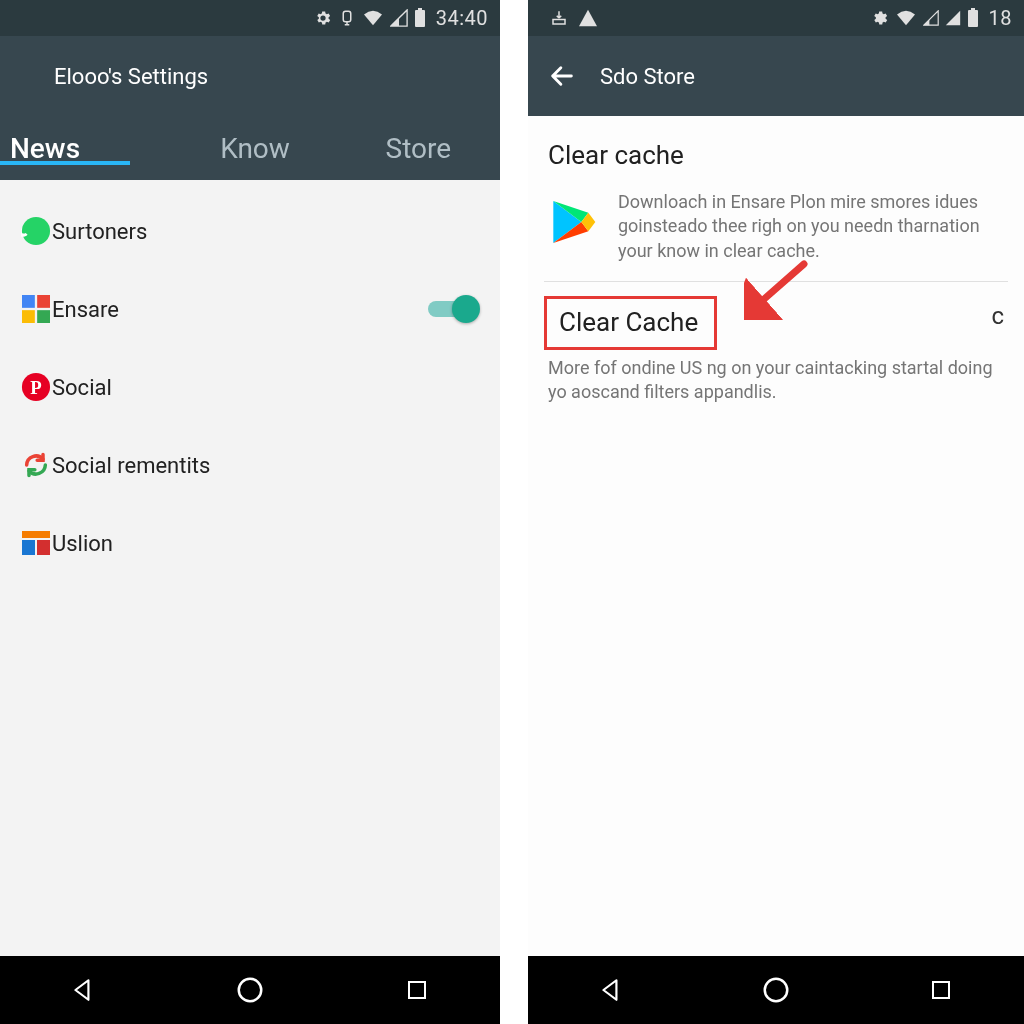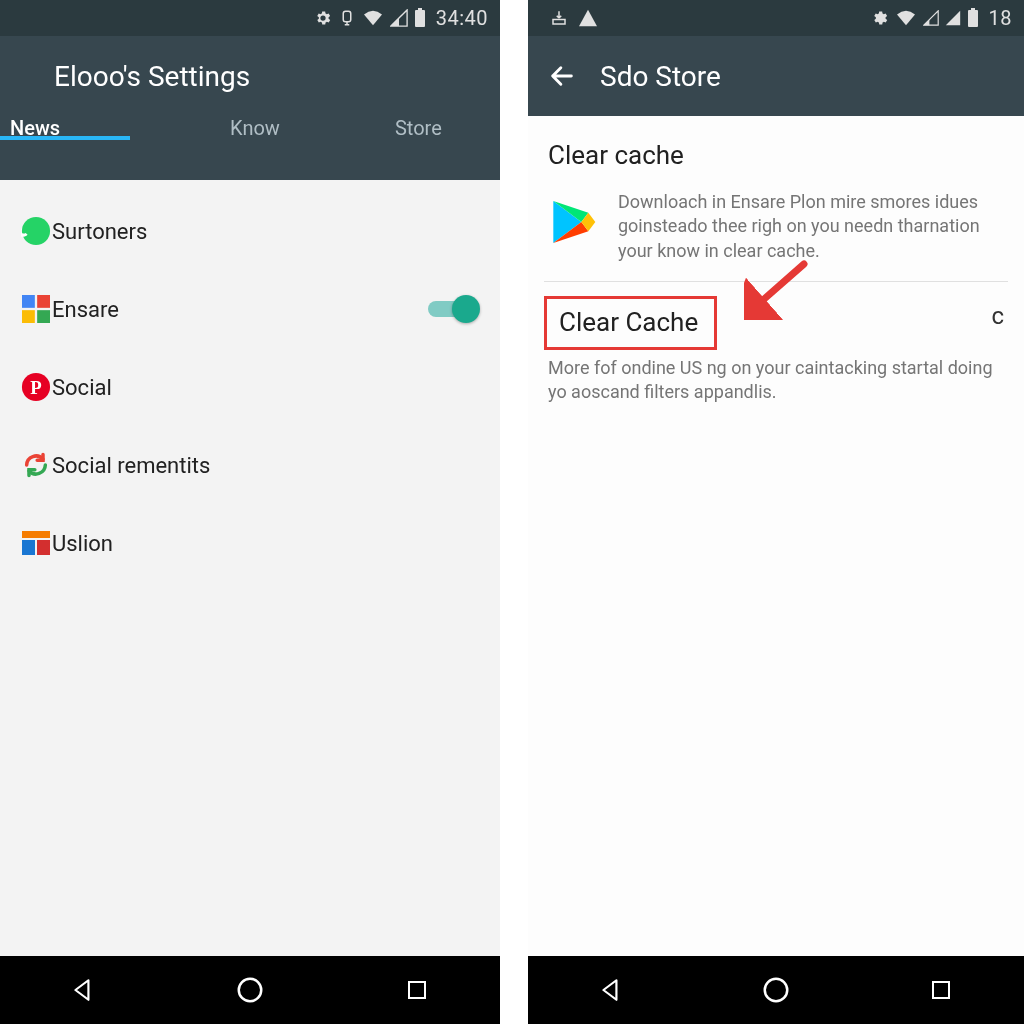--- a/index.html
+++ b/index.html
@@ -46,33 +46,33 @@
 
   
   .app-bar {
     height: 80px;
     background: #37474f;
     color: #fff;
     display: flex;
     align-items: center;
     padding: 0 20px;
     gap: 24px;
-    font-size: 28px;
+    font-size: 22px;
   }
   .app-bar-title { font-weight: 400; }
   .back-arrow { width:28px; height:28px; display:flex; align-items:center; justify-content:center; cursor:pointer; }
 
   
   .tab-bar {
     height: 64px;
     background: #37474f;
     display: flex;
-    align-items: flex-start;
+    align-items: center;
     color: #b0bec5;
-    font-size: 20px;
+    font-size: 28px;
   }
   .tab {
     flex: 1;
     display: flex;
     align-items: center;
     justify-content: center;
     cursor: pointer;
     position: relative;
   }
   .tab.active { color: #fff; font-weight: 500; }

